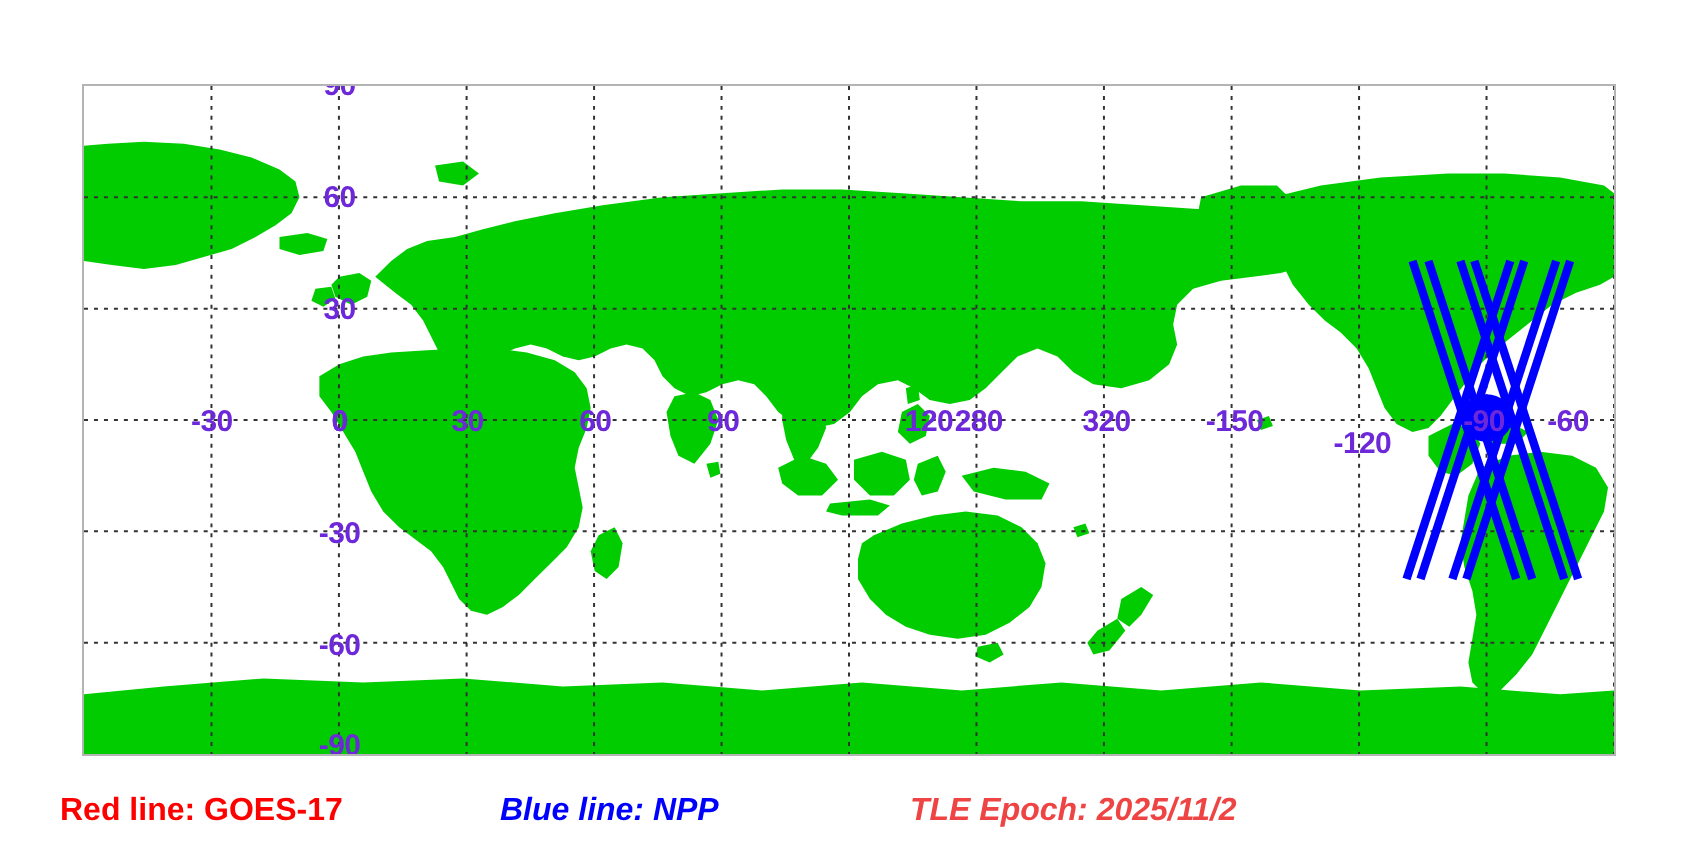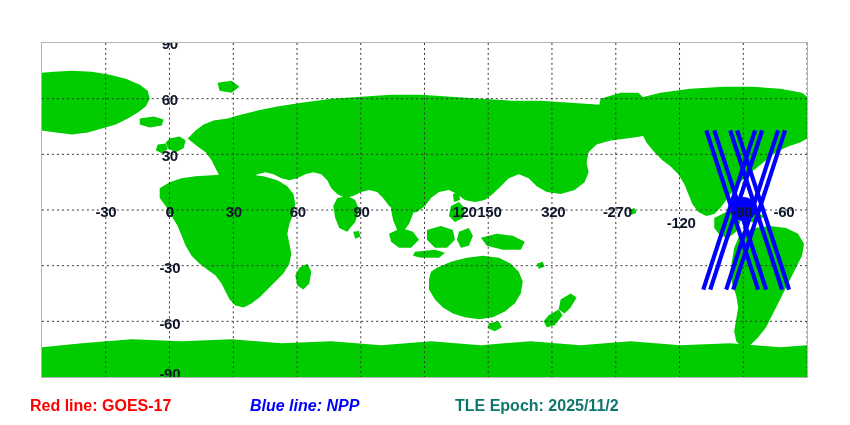--- a/index.html
+++ b/index.html
@@ -44,21 +44,21 @@
     height: 100%;
     display: block;
   }
 
   
   .tick-label {
     position: absolute;
     font-family: "Liberation Sans", sans-serif;
     font-size: 15px;
     font-weight: bold;
-    color: #0f172a;
+    color: #6d28d9;
     white-space: nowrap;
     line-height: 1;
     letter-spacing: -0.3px;
     pointer-events: none;
   }
   .tick-lon { transform: translate(-50%, -50%); }
   .tick-lat { transform: translate(-50%, -50%); }
 
   
   #legend {
@@ -71,21 +71,21 @@
   .legend-item {
     position: absolute;
     font-family: "Liberation Sans", sans-serif;
     font-size: 16px;
     font-weight: bold;
     white-space: nowrap;
     line-height: 20px;
   }
   #legend-red  { left: 30px;  color: #ff0000; }
   #legend-blue { left: 250px; color: #0000ff; font-style: italic; }
-  #legend-tle  { left: 455px; color: #0f766e; }
+  #legend-tle  { left: 455px; color: #ef4444; font-style: italic; }
 </style>
 </head>
 <body>
 
 <div id="app">
 
   <div id="map-panel">
 
     <svg id="map-svg" viewBox="0 0 767 336" preserveAspectRatio="none">
 
@@ -248,23 +248,23 @@
 
       <ellipse cx="703" cy="167" rx="13" ry="12" fill="#0000ff"></ellipse>
     </svg>
 
     <div class="tick-label tick-lon" style="left:63.9px;  top:168px;">-30</div>
     <div class="tick-label tick-lon" style="left:127.8px; top:168px;">0</div>
     <div class="tick-label tick-lon" style="left:191.8px; top:168px;">30</div>
     <div class="tick-label tick-lon" style="left:255.7px; top:168px;">60</div>
     <div class="tick-label tick-lon" style="left:319.6px; top:168px;">90</div>
     <div class="tick-label tick-lon" style="left:383.5px; top:168px;margin-left:39px;">120</div>
-    <div class="tick-label tick-lon" style="left:447.4px; top:168px;">150</div>
+    <div class="tick-label tick-lon" style="left:447.4px; top:168px;">280</div>
     <div class="tick-label tick-lon" style="left:511.3px; top:168px;">320</div>
-    <div class="tick-label tick-lon" style="left:575.3px; top:168px;">-270</div>
+    <div class="tick-label tick-lon" style="left:575.3px; top:168px;">-150</div>
     <div class="tick-label tick-lon" style="left:639.2px; top:179px;">-120</div>
     <div class="tick-label tick-lon" style="left:700px;   top:168px;">-90</div>
     <div class="tick-label tick-lon" style="left:742px;   top:168px;">-60</div>
 
     <div class="tick-label tick-lat" style="left:127.8px; top:0px;">90</div>
     <div class="tick-label tick-lat" style="left:127.8px; top:56px;">60</div>
     <div class="tick-label tick-lat" style="left:127.8px; top:112px;">30</div>
     <div class="tick-label tick-lat" style="left:127.8px; top:168px;">0</div>
     <div class="tick-label tick-lat" style="left:127.8px; top:224px;">-30</div>
     <div class="tick-label tick-lat" style="left:127.8px; top:280px;">-60</div>

